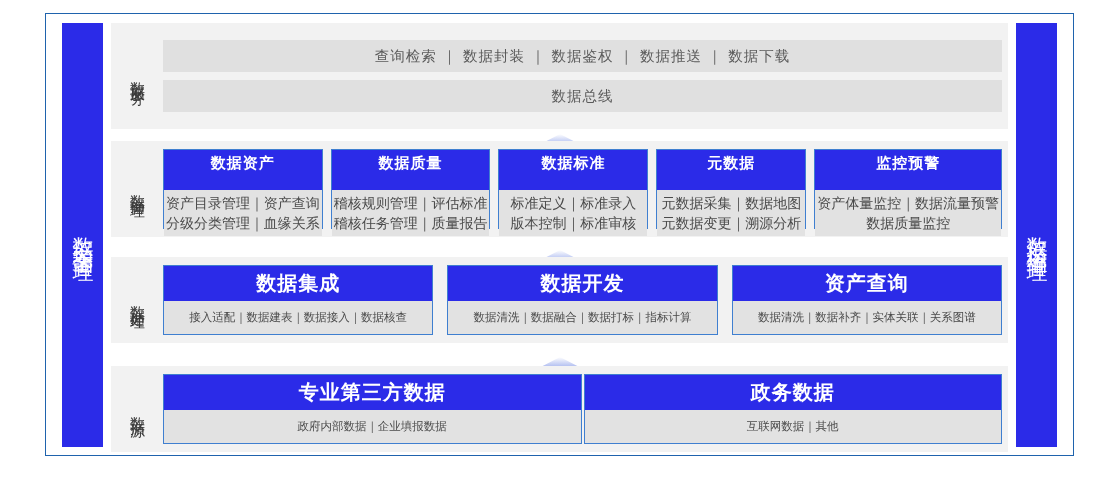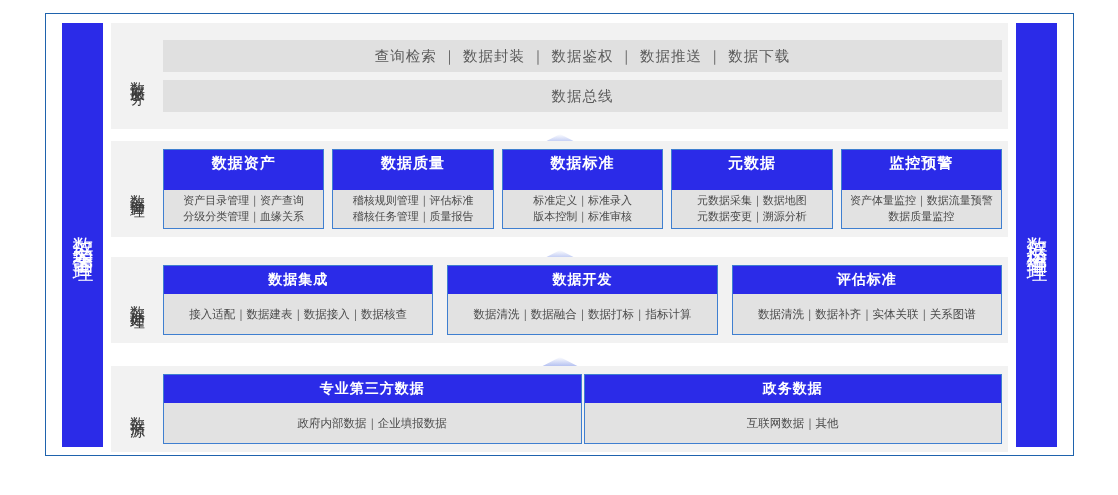--- a/index.html
+++ b/index.html
@@ -133,35 +133,35 @@
     font-size: 15px;
     font-weight: 700;
     letter-spacing: 1px;
     padding: 5px 0 18px;
     line-height: 1.1;
   }
   .card-sub {
     flex: 1 1 auto;
     background: #e2e2e2;
     color: #4a4a4a;
-    font-size: 11px;
+    font-size: 14px;
     line-height: 1.45;
     text-align: center;
     display: flex;
     flex-direction: column;
     align-items: center;
     justify-content: center;
     padding: 3px 2px;
     box-sizing: border-box;
   }
   .card-sub div { white-space: nowrap; }
 
   
   .band-process .card-title,
-  .band-source .card-title { font-size: 14px; padding: 6px 0 7px; }
+  .band-source .card-title { font-size: 20px; padding: 6px 0 7px; }
   .band-process .card-sub,
   .band-source .card-sub { font-size: 11.5px; }
 
   .band-process .cards { gap: 14px; }
   .band-source .cards  { gap: 2px; }
 
   
   .arrow {
     position: absolute;
     width: 54px;
@@ -304,21 +304,21 @@
             </div>
 
             <div class="card">
               <div class="card-title">数据开发</div>
               <div class="card-sub">
                 <div>数据清洗｜数据融合｜数据打标｜指标计算</div>
               </div>
             </div>
 
             <div class="card">
-              <div class="card-title">评估标准</div>
+              <div class="card-title">资产查询</div>
               <div class="card-sub">
                 <div>数据清洗｜数据补齐｜实体关联｜关系图谱</div>
               </div>
             </div>
 
           </div>
         </div>
       </div>
 
       <div class="arrow arrow-3">

